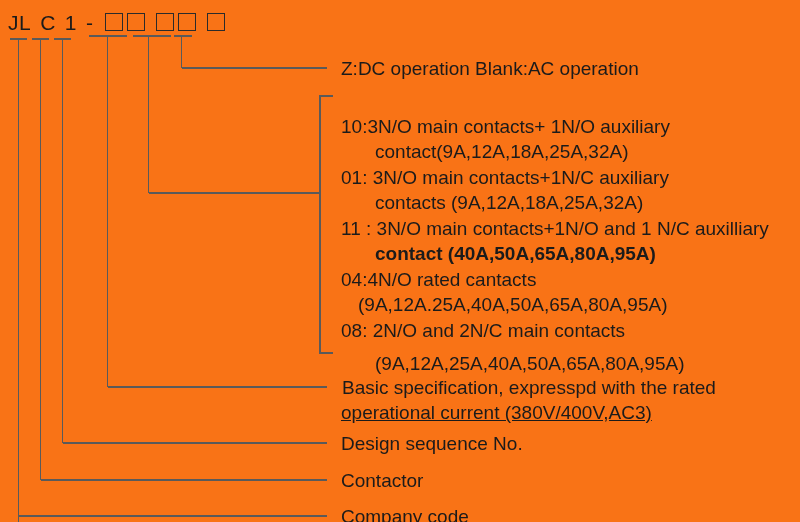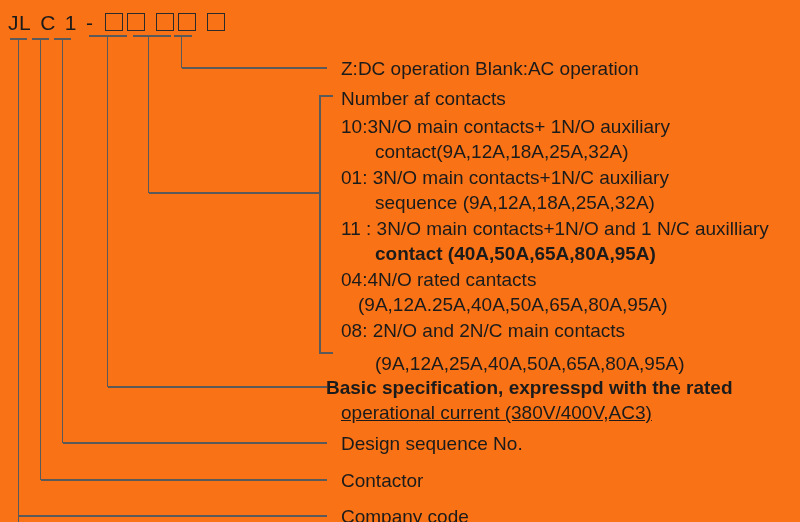--- a/index.html
+++ b/index.html
@@ -125,38 +125,37 @@
       <span class="code-box"></span>
     </span>
     <span class="code-gap-lg"></span>
     <span class="box-pair">
       <span class="code-box"></span>
     </span>
   </div>
 
   <div class="txt" style="left:341px; top:60px;">Z:DC operation Blank:AC operation</div>
 
-  <div class="txt" style="left:341px; top:90px;">Number af contacts</div>
 
   <div class="txt" style="left:341px; top:118px;">10:3N/O main contacts+ 1N/O auxiliary</div>
   <div class="txt ind" style="left:375px; top:143px;">contact(9A,12A,18A,25A,32A)</div>
 
   <div class="txt" style="left:341px; top:169px;">01: 3N/O main contacts+1N/C auxiliary</div>
-  <div class="txt ind" style="left:375px; top:194px;">sequence (9A,12A,18A,25A,32A)</div>
+  <div class="txt ind" style="left:375px; top:194px;">contacts (9A,12A,18A,25A,32A)</div>
 
   <div class="txt" style="left:341px; top:220px;">11 : 3N/O main contacts+1N/O and 1 N/C auxilliary</div>
   <div class="txt ind" style="left:375px; top:245px;font-weight:bold;">contact (40A,50A,65A,80A,95A)</div>
 
   <div class="txt" style="left:341px; top:271px;">04:4N/O rated cantacts</div>
   <div class="txt ind" style="left:358px; top:296px;">(9A,12A.25A,40A,50A,65A,80A,95A)</div>
 
   <div class="txt" style="left:341px; top:322px;">08: 2N/O and 2N/C main contacts</div>
   <div class="txt ind" style="left:375px; top:347px;margin-top:8px;">(9A,12A,25A,40A,50A,65A,80A,95A)</div>
 
-  <div class="txt" style="left:326px; top:379px;font-weight:bold;">Basic specification, expresspd with the rated</div>
+  <div class="txt" style="left:342px; top:379px;">Basic specification, expresspd with the rated</div>
   <div class="txt" style="left:341px; top:404px;text-decoration:underline;">operational current (380V/400V,AC3)</div>
 
   <div class="txt" style="left:341px; top:435px;">Design sequence No.</div>
 
   <div class="txt" style="left:341px; top:472px;">Contactor</div>
 
   <div class="txt" style="left:341px; top:508px;">Company code</div>
 
 </div>
 

